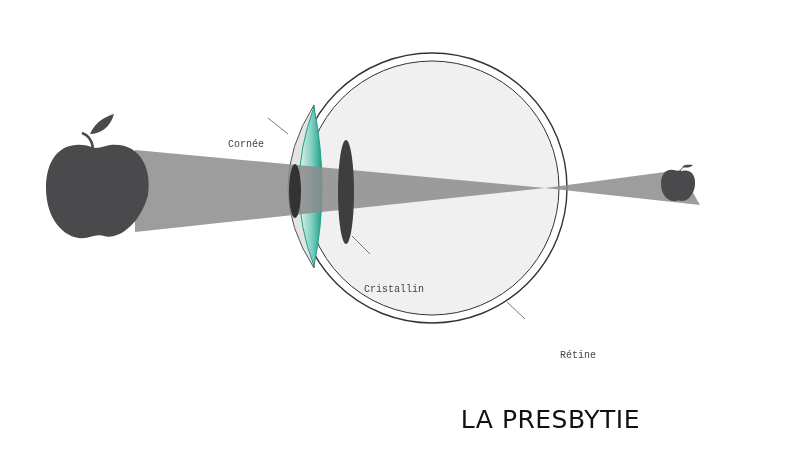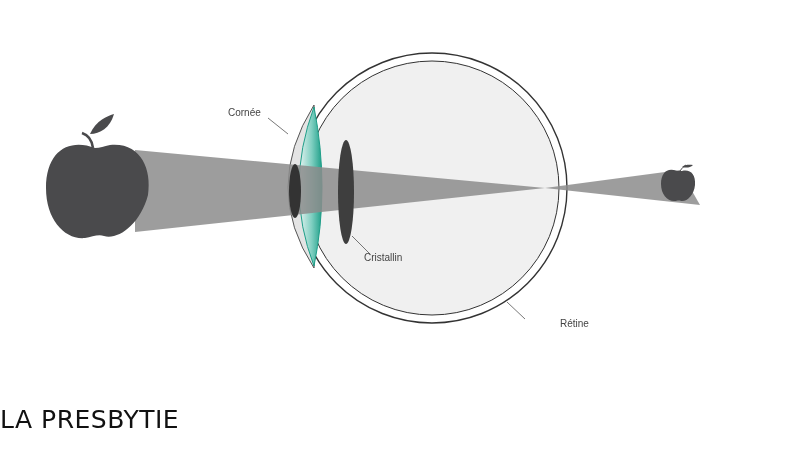--- a/index.html
+++ b/index.html
@@ -1,19 +1,19 @@
 <!DOCTYPE html>
 <html><head>
 <meta charset="utf-8">
 <style>
   html, body { margin:0; padding:0; background:#ffffff; }
   body { width:800px; height:474px; position:relative; overflow:hidden; font-family:"DejaVu Sans", sans-serif; }
   svg.diagram { position:absolute; left:0; top:0; }
-  .label { position:absolute; font-size:10px; color:#444; font-family:Liberation Sans, sans-serif; }
-  .title { position:absolute; left:0; width:640px; top:405px; text-align:left; font-size:25px; color:#111; font-family:"DejaVu Sans", sans-serif; letter-spacing:0.5px; }
+  .label { position:absolute; font-size:10px; color:#444; font-family:Liberation Mono, monospace;margin-top:32px; }
+  .title { position:absolute; left:0; width:640px; top:405px; text-align:right; font-size:25px; color:#111; font-family:"DejaVu Sans", sans-serif; letter-spacing:0.5px; }
 </style>
 </head>
 <body>
 
 <svg class="diagram" width="800" height="474" viewBox="0 0 800 474">
   <defs>
     <linearGradient id="corneaGrad" x1="0" y1="0" x2="1" y2="0">
       <stop offset="0" stop-color="#e8f3f1"></stop>
       <stop offset="0.55" stop-color="#7fcfc1"></stop>
       <stop offset="1" stop-color="#1e9e88"></stop>

